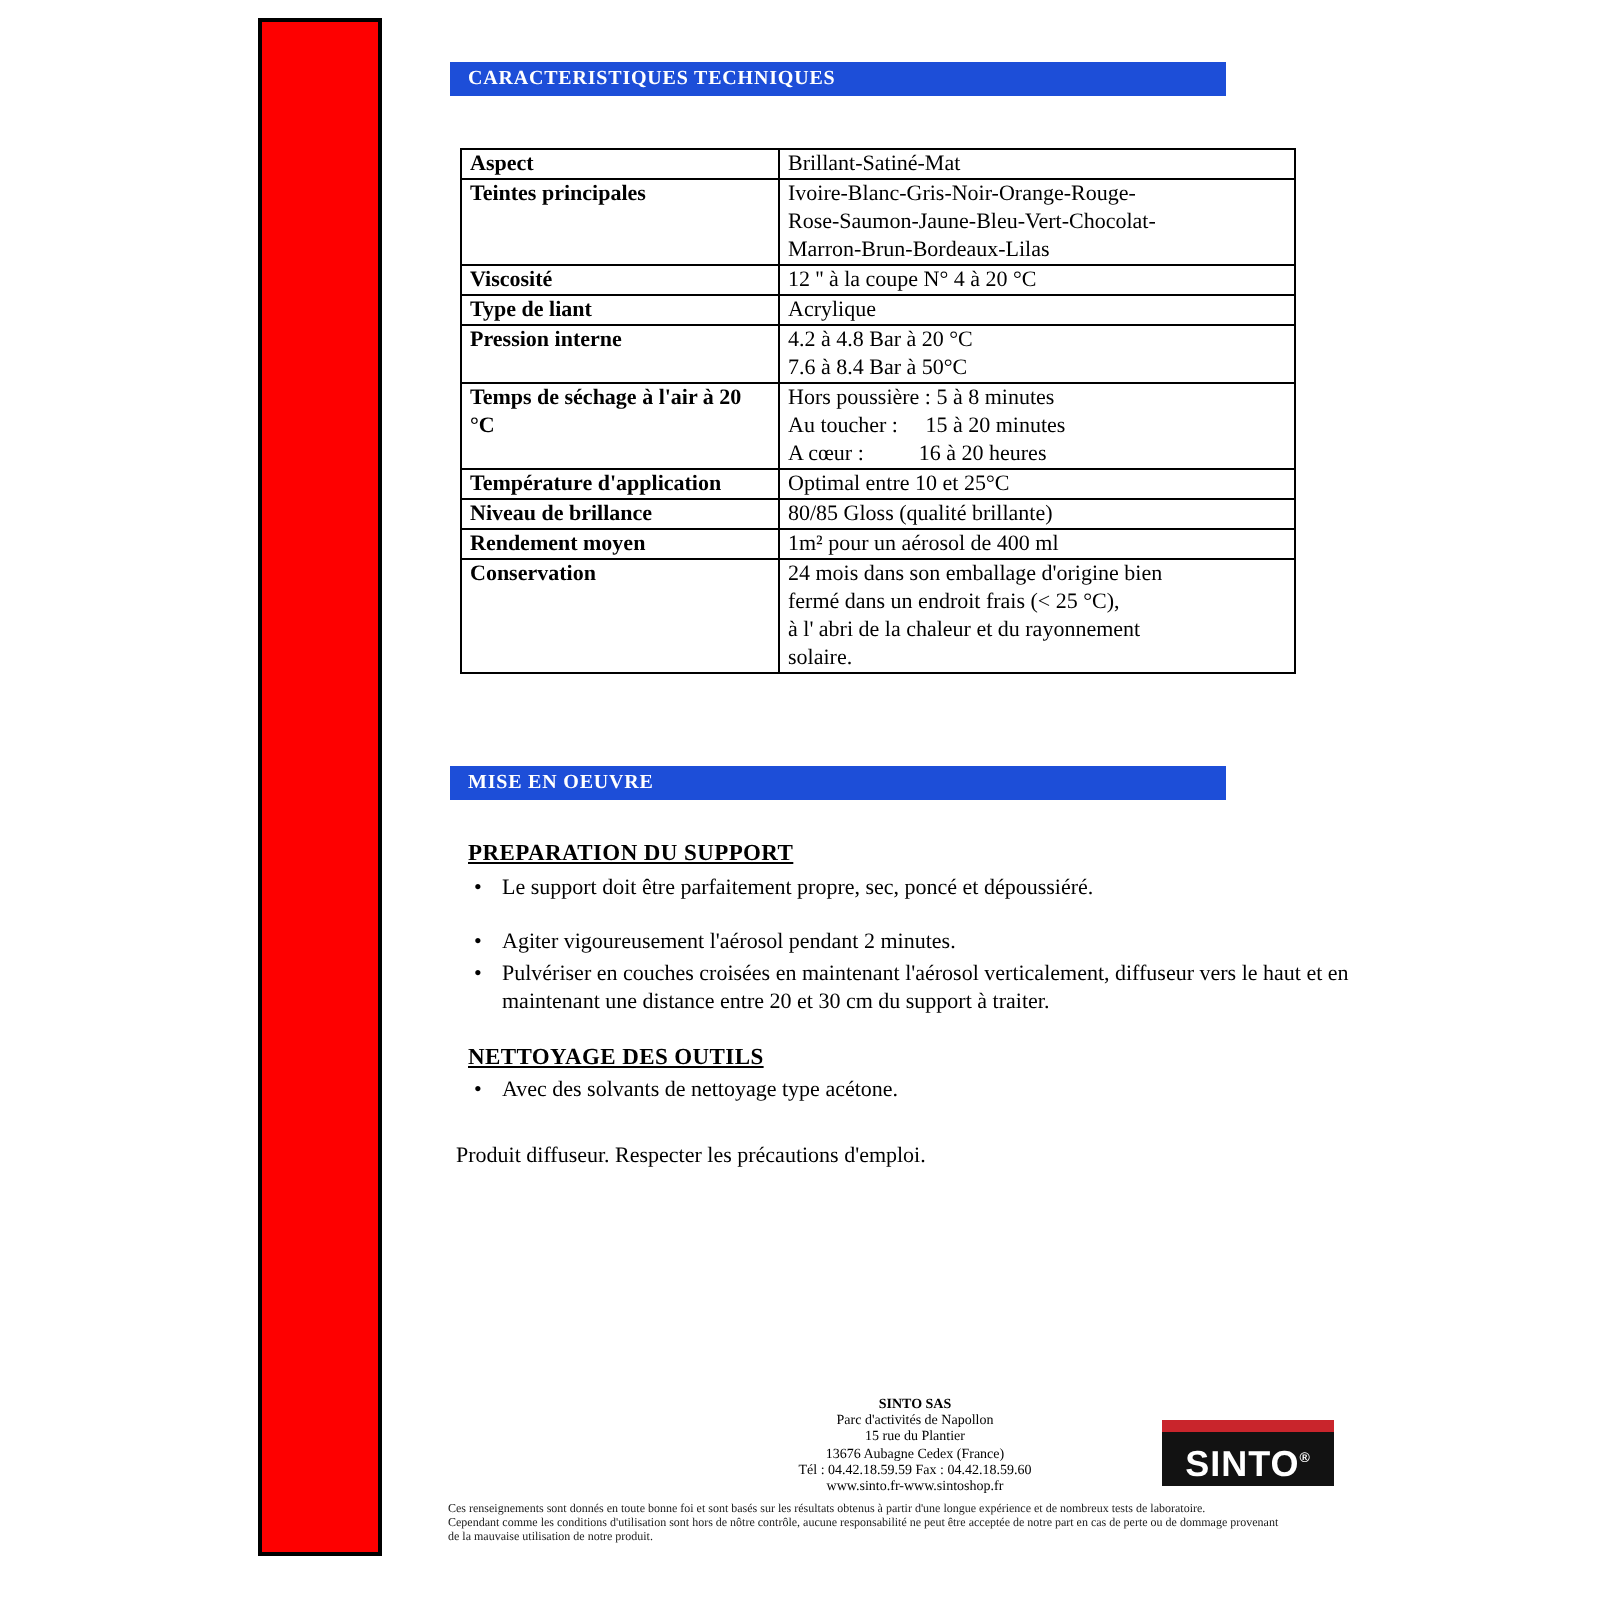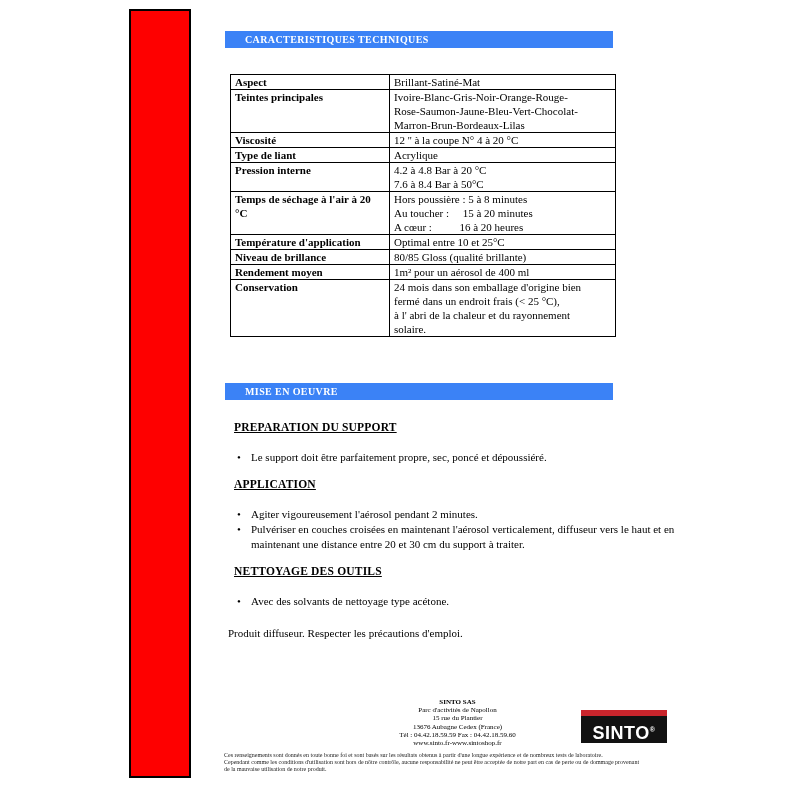--- a/index.html
+++ b/index.html
@@ -8,44 +8,44 @@
     font-family:"Liberation Serif", serif; color:#000;
     overflow:hidden;
   }
   .red-bar {
     position:absolute; left:129px; top:9px;
     width:58px; height:765px;
     background:#fe0000; border:2px solid #000;
   }
   .black-bar {
     position:absolute; left:225px; width:388px; height:17px;
-    background:#3b82f6; color:#fff;
+    background:#1d4ed8; color:#fff;
     font-weight:bold; font-size:10px; letter-spacing:0.4px;
-    line-height:17px; padding-left:20px; box-sizing:border-box;
+    line-height:17px; padding-left:9px; box-sizing:border-box;
   }
   .bar-1 { top:31px; }
   .bar-2 { top:383px; }
   .spec-table {
-    position:absolute; left:230px; top:74px; width:386px;
+    position:absolute; left:230px; top:74px; width:418px;
     border-collapse:collapse; font-size:11px;
   }
   .spec-table td {
     border:1.5px solid #000; padding:0px 4px; vertical-align:top;
     line-height:14px;
   }
   .spec-table td.label { font-weight:bold; width:150px; }
   .sections {
     position:absolute; left:234px; top:420px; width:442px;
     font-size:11px; line-height:14.5px;
   }
   .subheading {
     font-size:11.5px; font-weight:bold; text-decoration:underline;
     letter-spacing:0.2px; margin:0 0 2px 0;
   }
-  ul.bullets { margin:15px 0 13px 0; padding:0; }
+  ul.bullets { margin:2px 0 13px 0; padding:0; }
   ul.bullets li {
     list-style:none; position:relative; padding-left:17px; margin:0 0 1px 0;
   }
   ul.bullets li::before { content:"\2022"; position:absolute; left:3px; }
   .warning { margin:18px 0 0 -6px; font-size:11px; }
   .footer-address {
     position:absolute; left:340px; top:698px; width:235px;
     text-align:center; font-size:7px; line-height:8.2px;
   }
   .footer-company { font-weight:bold; }
@@ -150,21 +150,20 @@
 <div class="black-bar bar-2">
   <span>MISE EN OEUVRE</span>
 </div>
 
 <div class="sections">
   <div>
       <div class="subheading">PREPARATION DU SUPPORT</div>
       <ul class="bullets">
         <li>Le support doit être parfaitement propre, sec, poncé et dépoussiéré.</li>
       </ul>
-      <div class="subheading">APPLICATION</div>
       <ul class="bullets">
         <li>Agiter vigoureusement l'aérosol pendant 2 minutes.</li>
         <li>Pulvériser en couches croisées en maintenant l'aérosol verticalement, diffuseur vers le haut et en maintenant une distance entre 20 et 30 cm du support à traiter.</li>
       </ul>
       <div class="subheading">NETTOYAGE DES OUTILS</div>
       <ul class="bullets">
         <li>Avec des solvants de nettoyage type acétone.</li>
       </ul>
     </div>
   <div class="warning">Produit diffuseur. Respecter les précautions d'emploi.</div>

